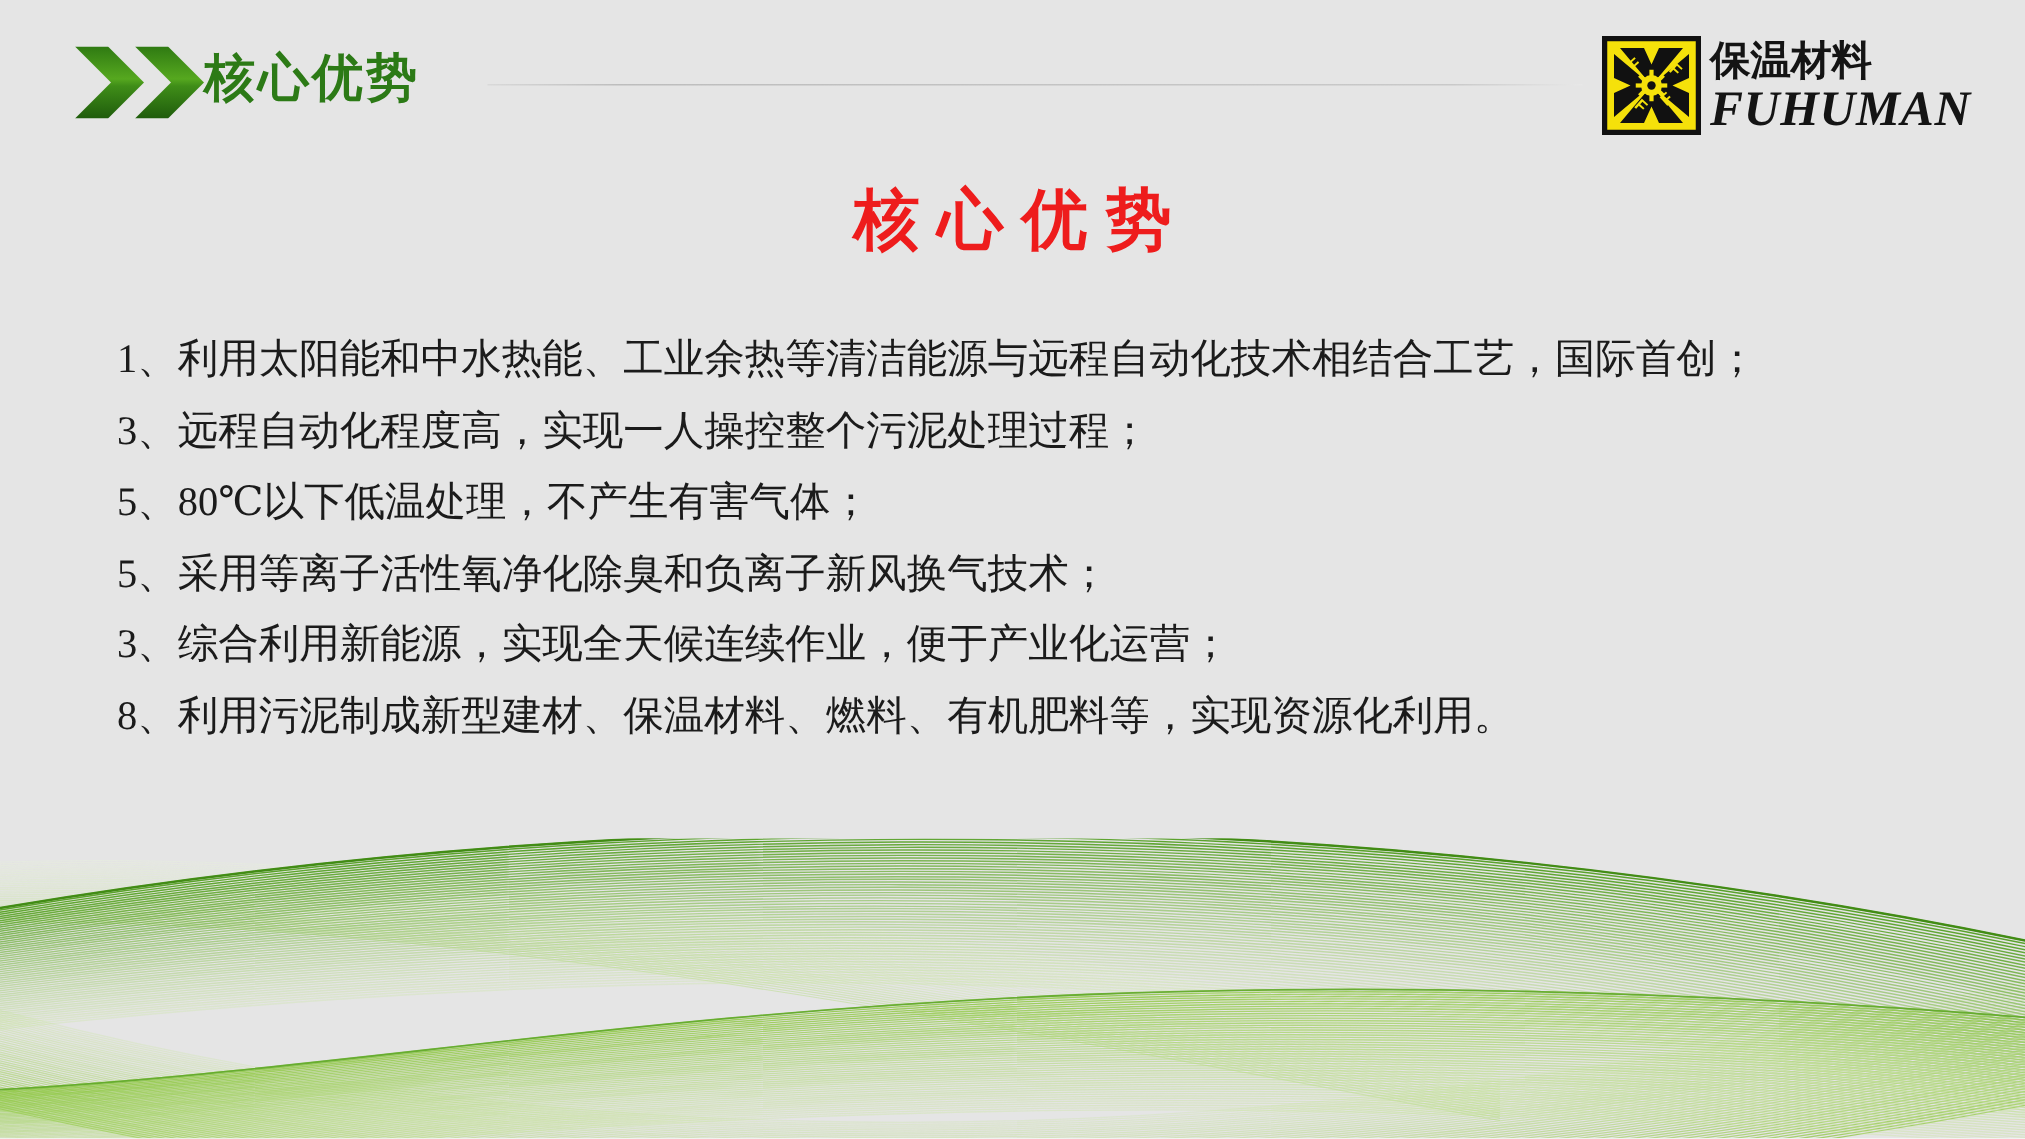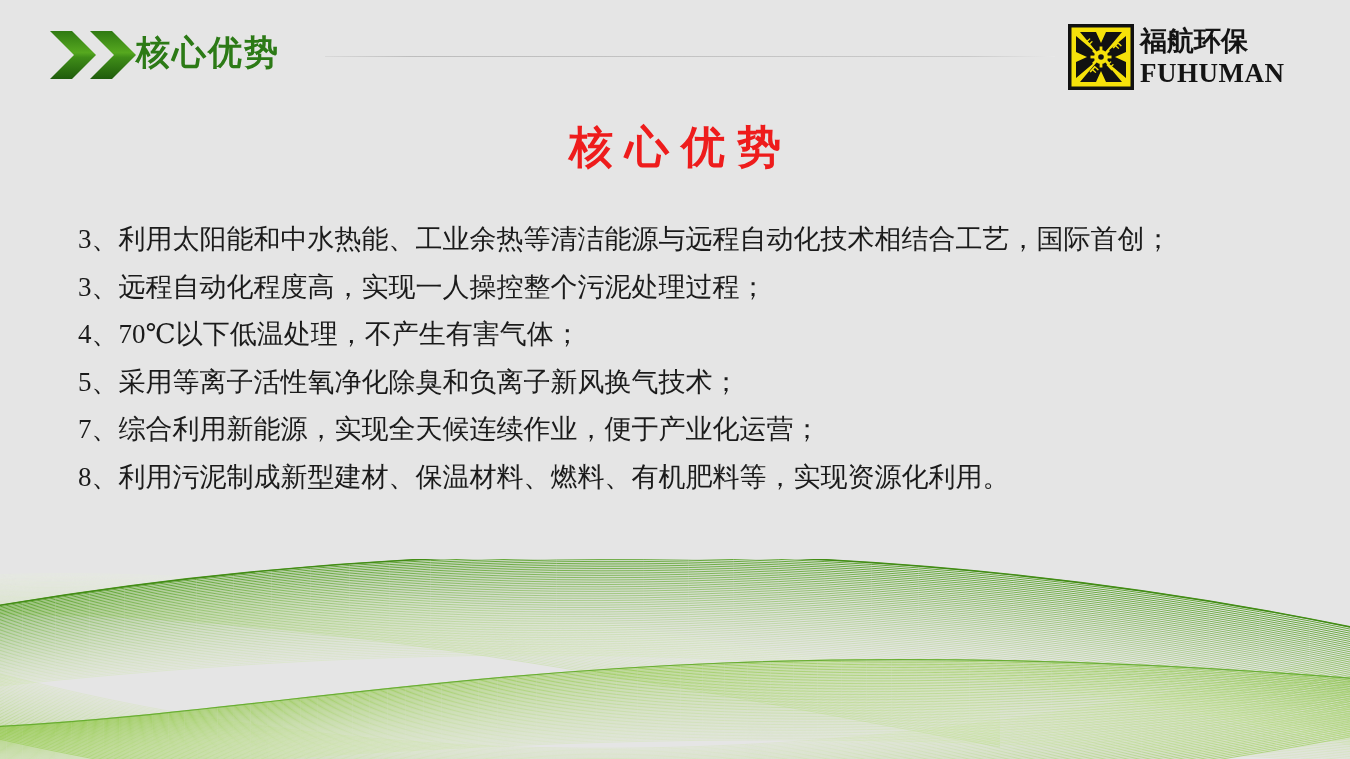--- a/index.html
+++ b/index.html
@@ -84,26 +84,27 @@
     font-family: "DejaVu Sans", "Liberation Sans", sans-serif;
     font-size: 27px;
     font-weight: bold;
     color: #141414;
     letter-spacing: 0px;
     line-height: 34px;
     white-space: nowrap;
   }
   #logo-en {
     font-family: "Liberation Serif", "DejaVu Serif", serif;
-    font-size: 27px;
+    font-size: 33px;
     font-weight: bold;
     color: #141414;
     letter-spacing: 0.5px;
     line-height: 30px;
     white-space: nowrap;
+    font-style: italic;
   }
 
   
   #main-title {
     position: absolute;
     left: 0;
     top: 119px;
     width: 1350px;
     text-align: center;
     font-family: "DejaVu Sans", "Liberation Sans", sans-serif;
@@ -206,35 +207,35 @@
               <rect x="37.8" y="25.4" width="2.8" height="5" transform="rotate(45 39.2 27.9)"></rect>
               <rect x="25.4" y="35.6" width="2.8" height="5" transform="rotate(45 26.8 38.1)"></rect>
               <rect x="37.8" y="35.6" width="2.8" height="5" transform="rotate(-45 39.2 38.1)"></rect>
             </g>
           </g>
           <circle cx="33" cy="33" r="2.8" fill="#111111"></circle>
         </svg>
       </div>
 
       <div id="logo-text">
-        <div id="logo-cn">福航环保</div>
+        <div id="logo-cn">保温材料</div>
         <div id="logo-en">FUHUMAN</div>
       </div>
 
     </div>
   </div>
 
   <div id="main-title">核心优势</div>
 
   <div id="bullet-list">
-    <div class="bullet-line">3、利用太阳能和中水热能、工业余热等清洁能源与远程自动化技术相结合工艺，国际首创；</div>
+    <div class="bullet-line">1、利用太阳能和中水热能、工业余热等清洁能源与远程自动化技术相结合工艺，国际首创；</div>
     <div class="bullet-line">3、远程自动化程度高，实现一人操控整个污泥处理过程；</div>
-    <div class="bullet-line">4、70℃以下低温处理，不产生有害气体；</div>
+    <div class="bullet-line">5、80℃以下低温处理，不产生有害气体；</div>
     <div class="bullet-line">5、采用等离子活性氧净化除臭和负离子新风换气技术；</div>
-    <div class="bullet-line">7、综合利用新能源，实现全天候连续作业，便于产业化运营；</div>
+    <div class="bullet-line">3、综合利用新能源，实现全天候连续作业，便于产业化运营；</div>
     <div class="bullet-line">8、利用污泥制成新型建材、保温材料、燃料、有机肥料等，实现资源化利用。</div>
   </div>
 
   <div id="wave-art">
     <svg id="wave-svg" width="1350" height="200" viewBox="0 0 1350 200" preserveAspectRatio="none" xmlns="http://www.w3.org/2000/svg">
         <g>
           <path d="M -10,16 C 260,6 560,52 1000,132" fill="none" stroke="rgb(232,244,214)" stroke-width="0.8" opacity="0.300"></path>
           <path d="M -10,17.21212121212121 C 260,7.3939393939393945 560,53.57575757575758 1000,133.6969696969697" fill="none" stroke="rgb(231,243,212)" stroke-width="0.8" opacity="0.308"></path>
           <path d="M -10,18.424242424242426 C 260,8.787878787878789 560,55.15151515151515 1000,135.3939393939394" fill="none" stroke="rgb(229,243,210)" stroke-width="0.8" opacity="0.315"></path>
           <path d="M -10,19.636363636363637 C 260,10.181818181818182 560,56.72727272727273 1000,137.0909090909091" fill="none" stroke="rgb(228,242,207)" stroke-width="0.8" opacity="0.323"></path>

